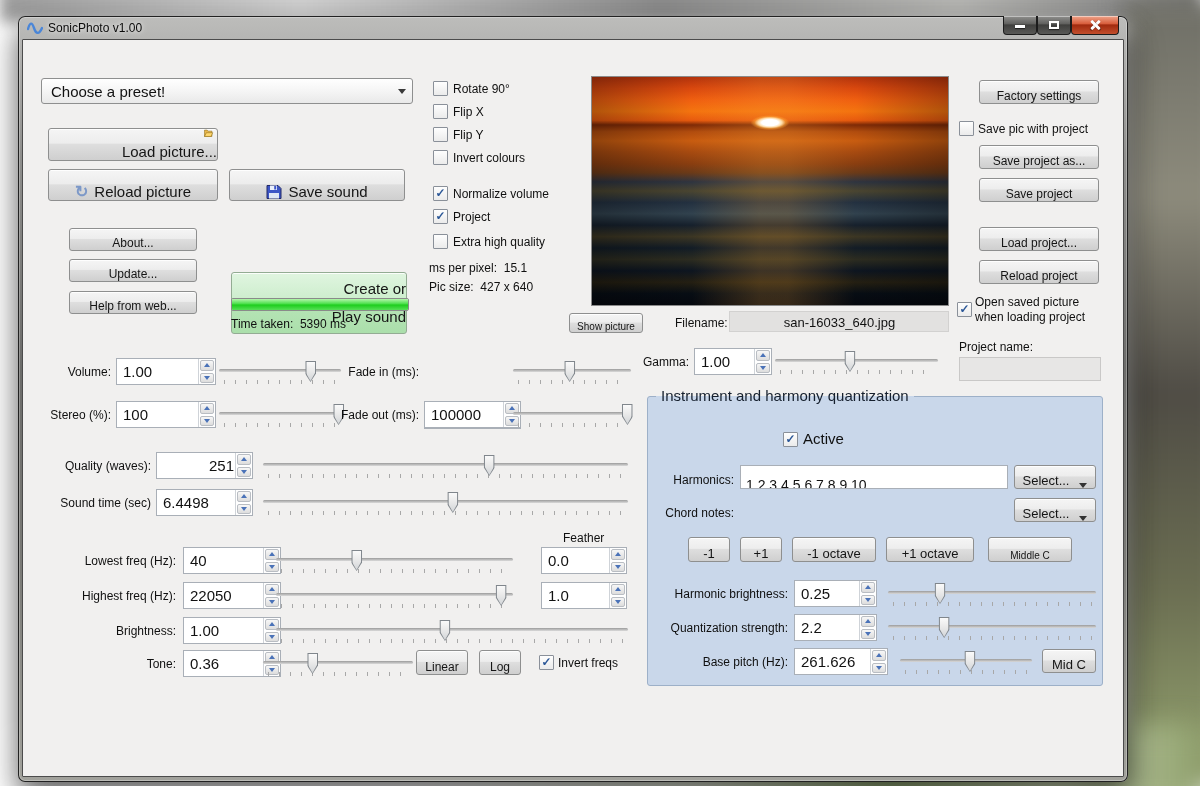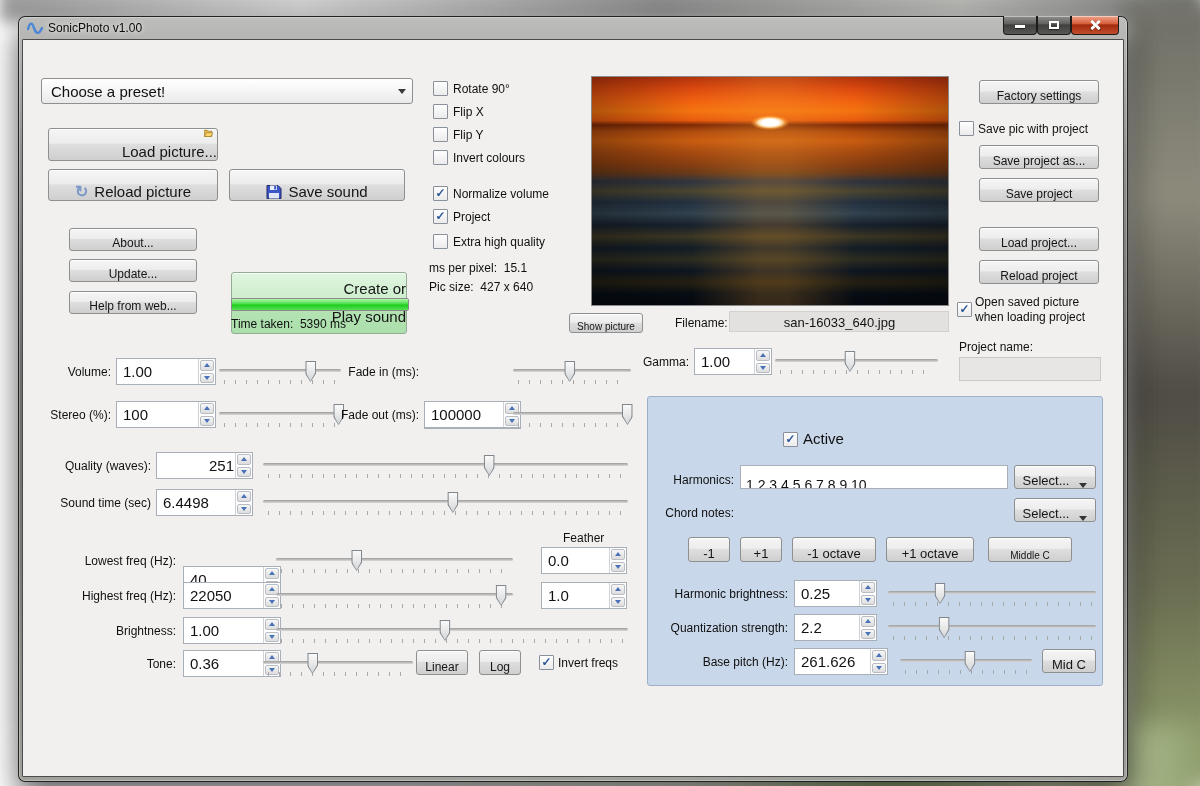--- a/index.html
+++ b/index.html
@@ -323,21 +323,21 @@
         </span>
     </div>
     <div class="slider" style="left:240px;top:451px;width:365px;">
       <div class="groove"></div>
         <div class="ticks"></div>
       <div class="thumb" style="left: 52%;"></div>
     </div>
 
     <span class="lbl" style="left:540px;top:491px;">Feather</span>
     <span class="lbl lbl-r" style="left:20px;top:514px;width:133px;">Lowest freq (Hz):</span>
-    <div class="spin" style="left:160px;top:526px;width:98px;height:27px;justify-content:space-between;">
+    <div class="spin" style="left:160px;top:507px;width:98px;height:27px;justify-content:space-between;">
       <span class="val">40</span>
       <span class="sbtns">
           <span class="sb up"></span>
           <span class="sb dn"></span>
         </span>
     </div>
     <div class="slider" style="left:253px;top:509px;width:237px;">
       <div class="groove"></div>
         <div class="ticks"></div>
       <div class="thumb" style="left: 34%;"></div>
@@ -400,20 +400,21 @@
     <div class="btn" style="left:393px;top:610px;width:52px;height:25px;">
         <span>Linear</span>
       </div>
     <div class="btn" style="left:456px;top:610px;width:42px;height:25px;">
         <span>Log</span>
       </div>
     <span class="cb" style="left:516px;top:615px;">✓</span>
     <span class="lbl" style="left:535px;top:616px;">Invert freqs</span>
 
     <div class="panel">
+      <span class="panel-title">Instrument and harmony quantization</span>
 
       <span class="cb" style="left:135px;top:35px;">✓</span>
       <span class="lbl" style="left:155px;top:33px;font-size:15px;">Active</span>
 
       <span class="lbl lbl-r" style="left:4px;top:76px;width:82px;">Harmonics:</span>
       <div class="tbox" style="left:92px;top:68px;width:268px;height:24px;">1,2,3,4,5,6,7,8,9,10</div>
       <div class="btn" style="left:366px;top:68px;width:82px;height:24px;font-size:13px;">
         <span>Select...</span>
         <span class="sel-arrow"></span>
       </div>

